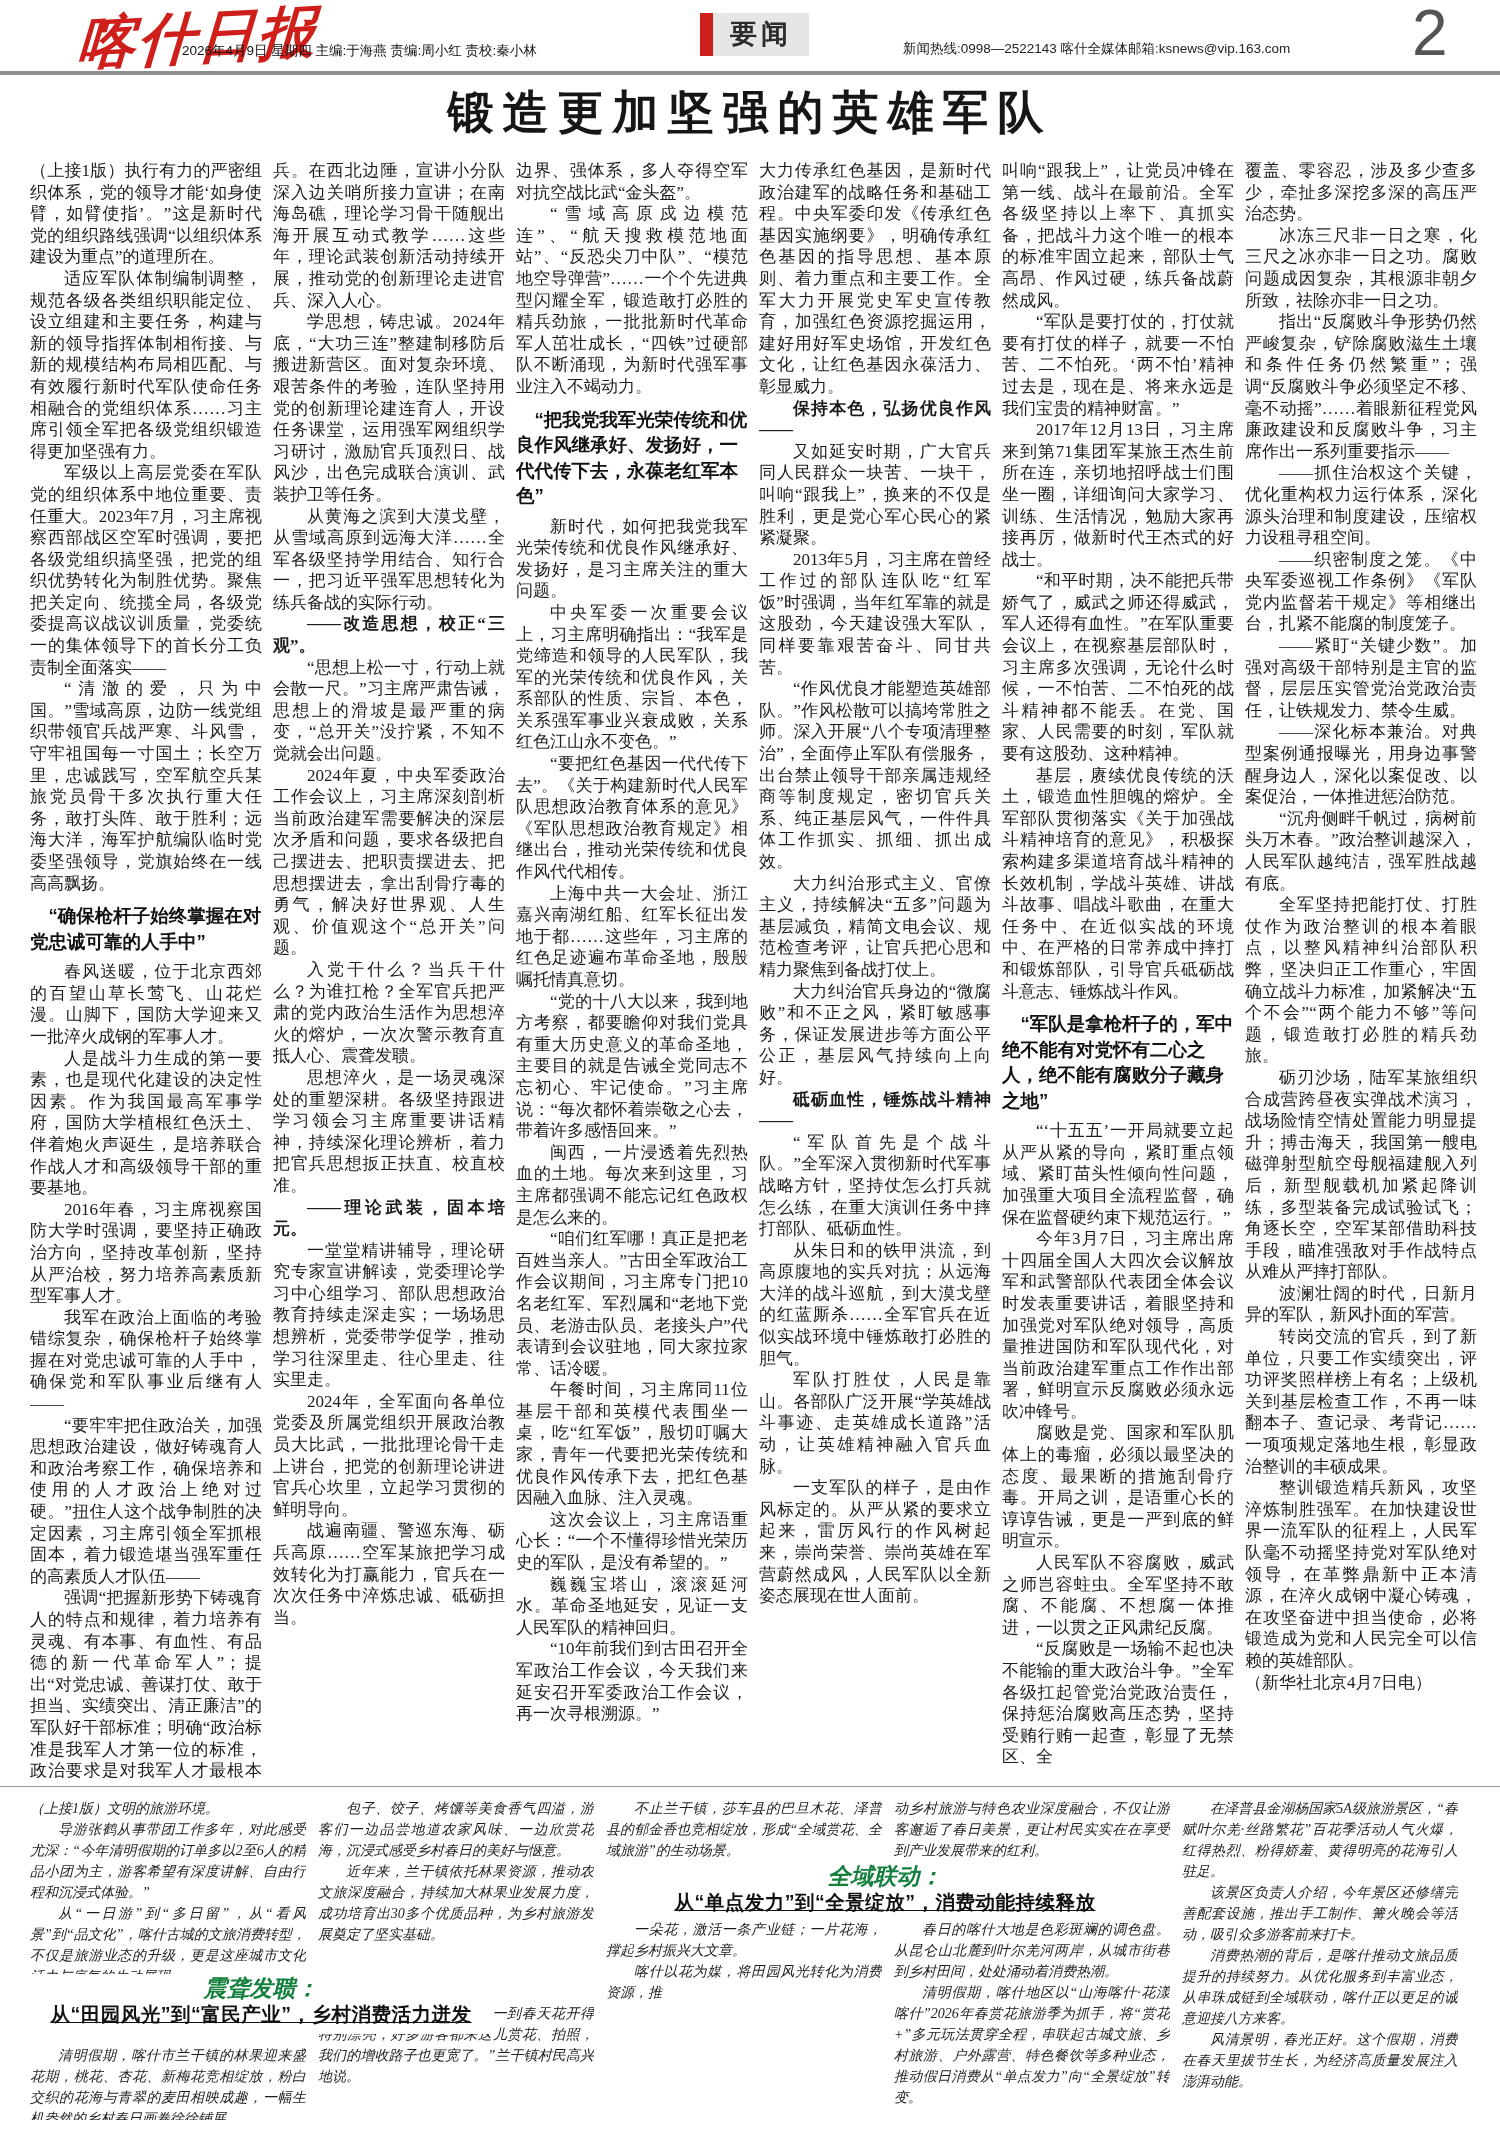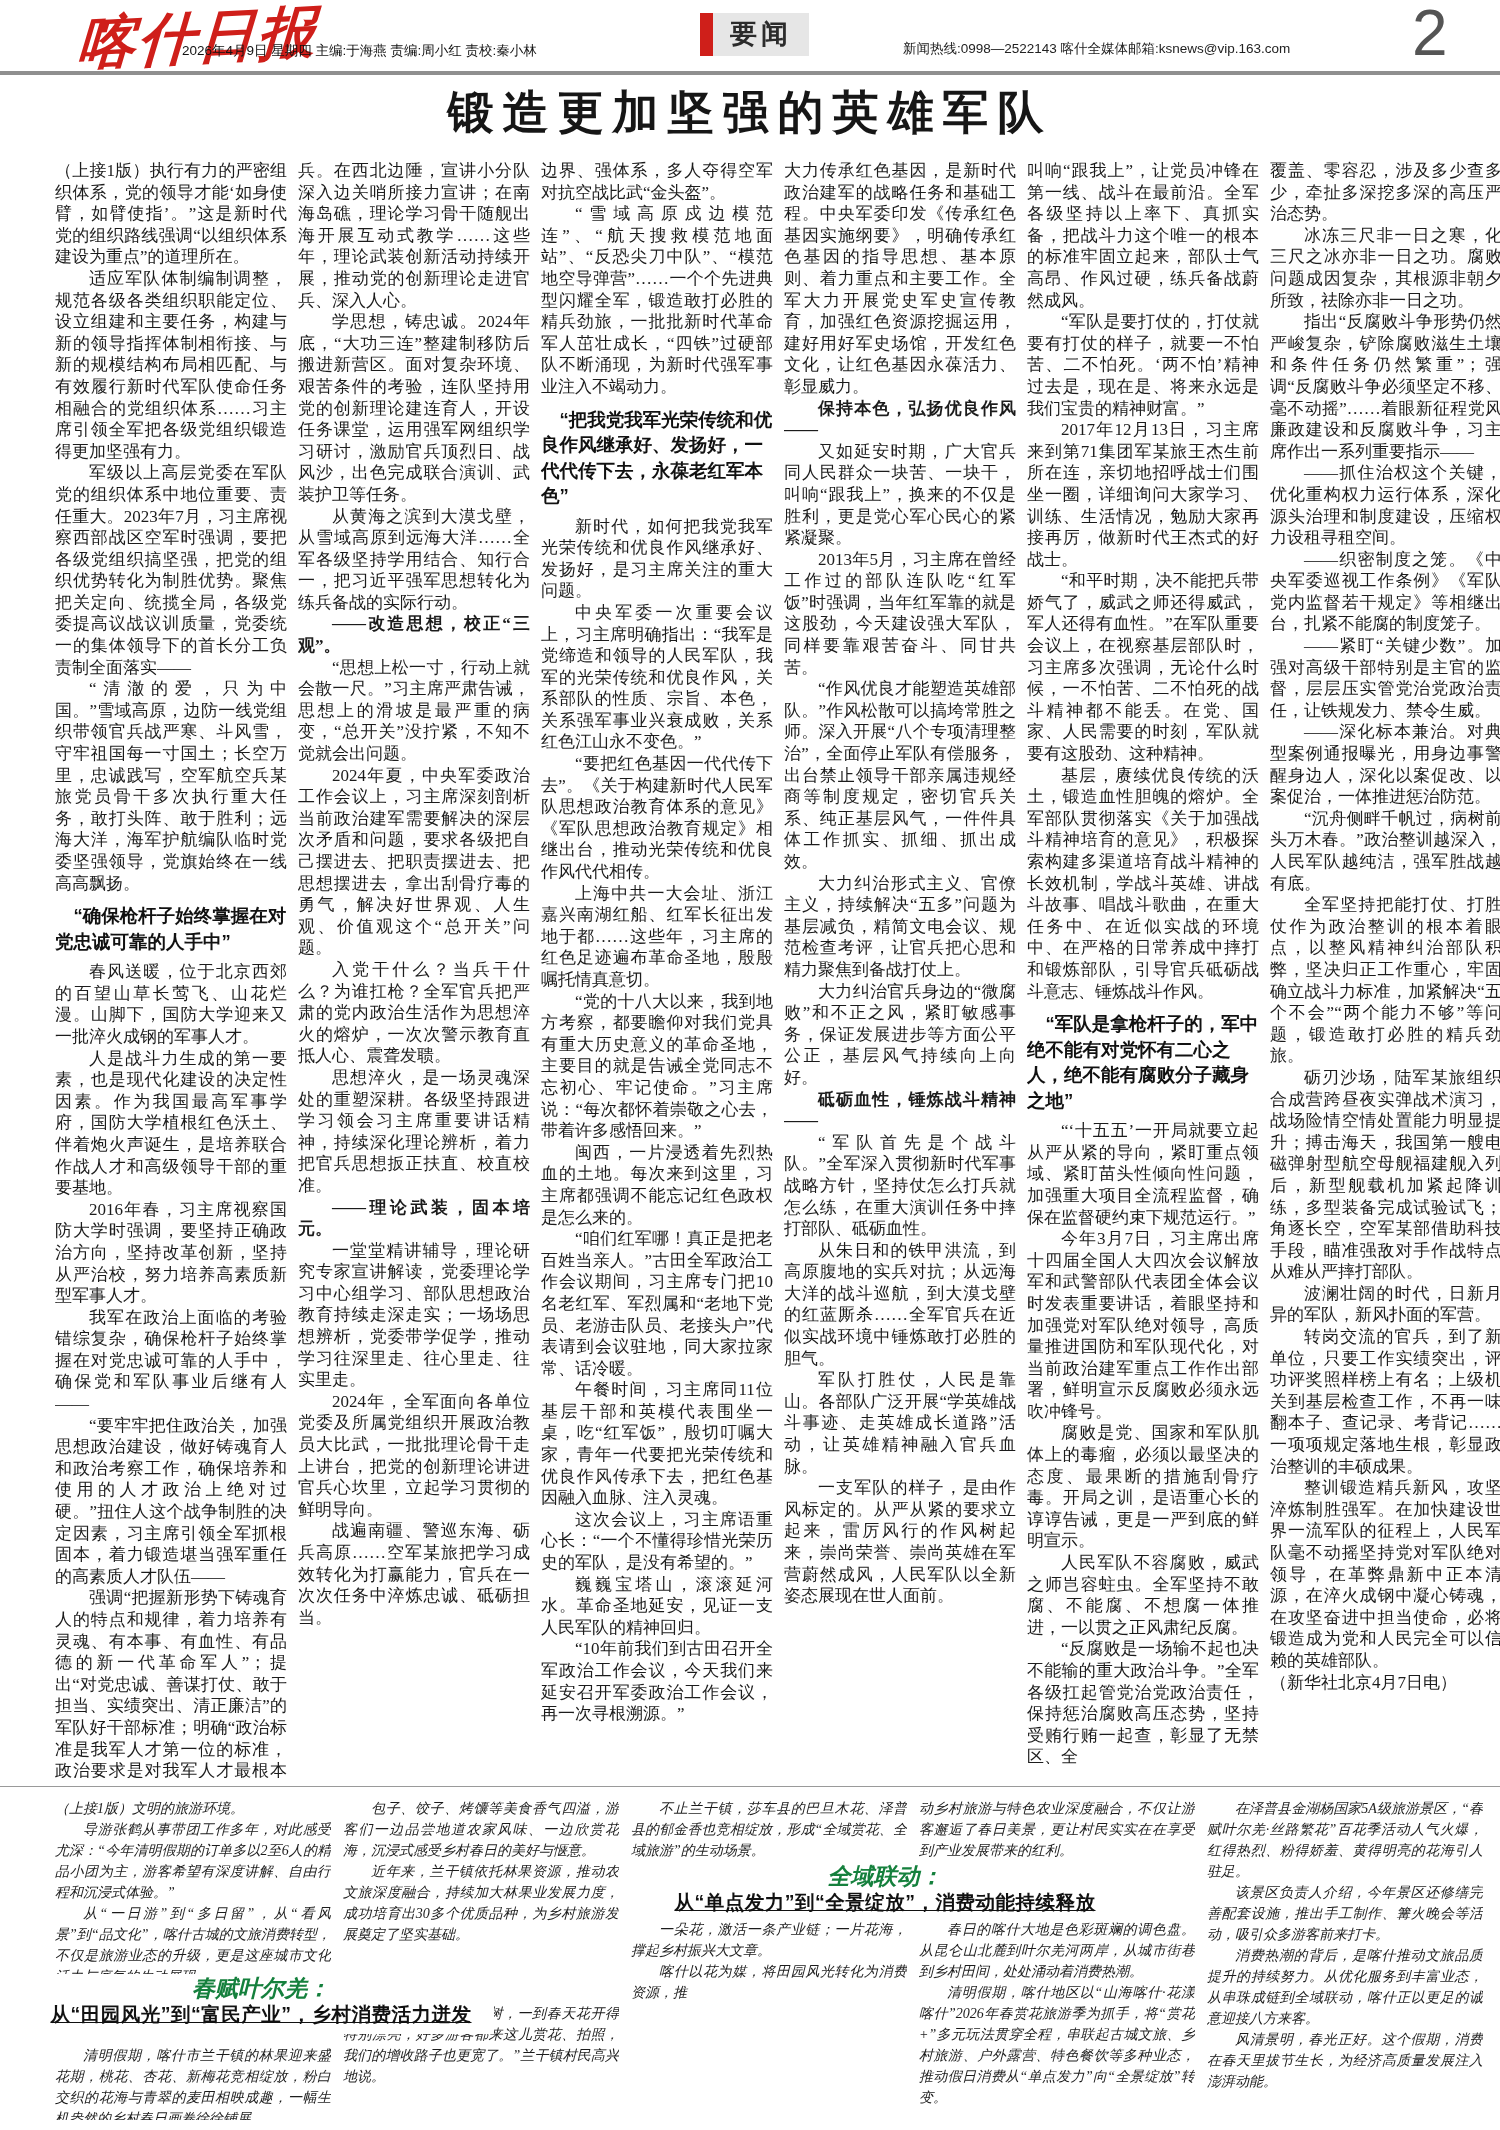--- a/index.html
+++ b/index.html
@@ -17,21 +17,21 @@
         font-family:"Liberation Serif",serif;letter-spacing:4px;}
   #hotline{position:absolute;left:903px;top:40px;font-size:13.5px;color:#222;
         font-family:"Liberation Sans",sans-serif;white-space:nowrap;}
   #pagenum{position:absolute;left:1412px;top:-4px;font-size:64px;font-weight:200;color:#555;
         font-family:"Liberation Sans",sans-serif;}
   #header-rule{position:absolute;left:0;top:71px;width:1500px;height:4px;background:#8f8f8f;}
   #headline{position:absolute;left:0;top:82px;width:1500px;text-align:center;
         font-family:"Liberation Sans",sans-serif;font-size:46px;font-weight:bold;
         color:#161616;letter-spacing:9px;}
   
-  .col{position:absolute;top:0;width:232px;overflow:hidden;margin-left:25px;}
+  .col{position:absolute;top:0;width:232px;overflow:hidden;}
   #article{position:absolute;left:0;top:160px;width:1500px;height:1618px;}
   #article .col{height:1618px;}
   .para{font-size:17px;line-height:21.6px;text-align:justify;text-indent:2em;margin:0;
         word-break:break-all;}
   .para.cont{text-indent:0;}
   .para.sub{font-family:"Liberation Sans",sans-serif;font-weight:bold;font-size:18.5px;
         line-height:25.5px;text-indent:1em;text-align:left;margin:9px 0 7px;color:#111;}
   .para.lead{font-weight:bold;}
   .para.credit{text-indent:0;text-align:left;padding-right:4px;}
   .para.gap{height:58px;}
@@ -180,20 +180,20 @@
       </div>
     <div class="col" style="left:1182px">
         <div class="para p">在泽普县金湖杨国家5A级旅游景区，“春赋叶尔羌·丝路繁花”百花季活动人气火爆，红得热烈、粉得娇羞、黄得明亮的花海引人驻足。</div>
         <div class="para p">该景区负责人介绍，今年景区还修缮完善配套设施，推出手工制作、篝火晚会等活动，吸引众多游客前来打卡。</div>
         <div class="para p">消费热潮的背后，是喀什推动文旅品质提升的持续努力。从优化服务到丰富业态，从串珠成链到全域联动，喀什正以更足的诚意迎接八方来客。</div>
         <div class="para p">风清景明，春光正好。这个假期，消费在春天里拔节生长，为经济高质量发展注入澎湃动能。</div>
       </div>
   </div>
 
   <div class="feature-head" id="feature-left">
-    <div class="kicker">春赋叶尔羌：</div>
+    <div class="kicker">震聋发聩：</div>
     <div class="ftitle">从“田园风光”到“富民产业”，乡村消费活力迸发</div>
   </div>
   <div class="feature-head" id="feature-right">
     <div class="kicker">全域联动：</div>
     <div class="ftitle">从“单点发力”到“全景绽放”，消费动能持续释放</div>
   </div>
 </div>
 
 </body></html>

